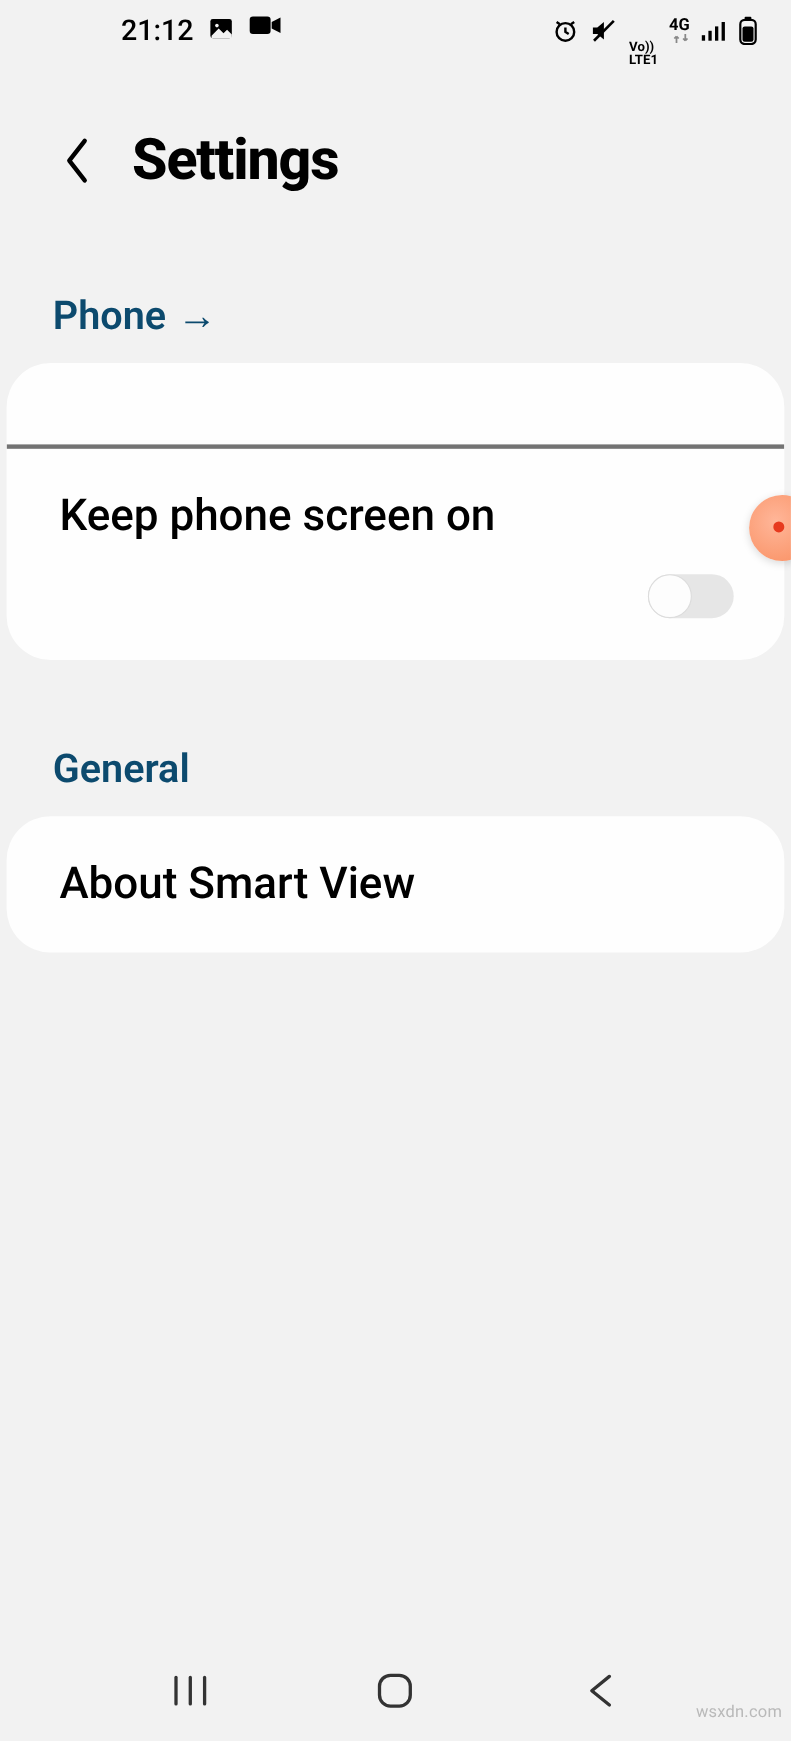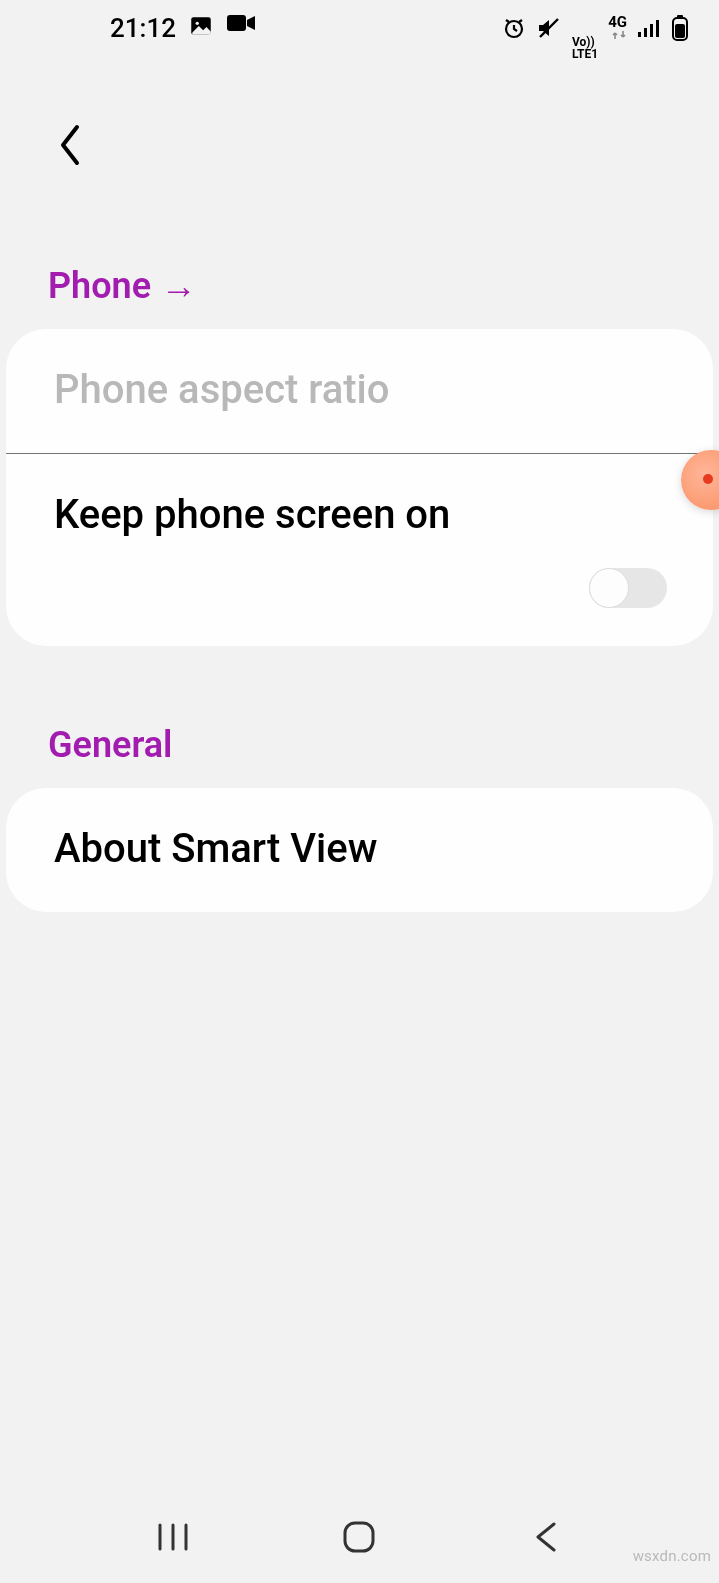--- a/index.html
+++ b/index.html
@@ -41,40 +41,40 @@
     font-size: 52px;
     font-weight: 800;
     letter-spacing: -1px;
   }
 
   
   .section-header {
     padding: 60px 48px 22px 48px;
     font-size: 36px;
     font-weight: 600;
-    color: #a21caf;
+    color: #0c4a6e;
     display: flex;
     align-items: center;
     gap: 10px;
   }
   .section-header .arrow { font-weight: 400; }
 
   
   .card {
     background: #fefefe;
     border-radius: 40px;
     margin: 0 6px;
     overflow: hidden;
   }
   .card-item {
     padding: 36px 48px 38px 48px;
     position: relative;
   }
   .card-item + .card-item {
-    border-top: 1px solid #737373;
+    border-top: 4px solid #737373;
   }
   .item-title {
     font-size: 40px;
     font-weight: 500;
     color: #000;
     line-height: 1.25;
   }
   .item-title.disabled { color: #b8b8b8; }
   .item-desc {
     font-size: 32px;
@@ -223,30 +223,30 @@
     </span>
   </div>
 </div>
 
 <div class="header">
   <div class="back-chevron">
     <svg width="26" height="44" viewBox="0 0 26 44" fill="none" stroke="#000" stroke-width="4" stroke-linecap="round" stroke-linejoin="round">
         <polyline points="20,4 6,22 20,40"></polyline>
       </svg>
   </div>
+  <div class="header-title">Settings</div>
 </div>
 
 <div class="section-header">
   <span>Phone</span>
   <span class="arrow">→</span>
 </div>
 
 <div class="card">
   <div class="card-item">
-    <div class="item-title disabled">Phone aspect ratio</div>
   </div>
   <div class="card-item toggle-row">
     <div class="item-title">Keep phone screen on</div>
     <div class="toggle-wrap">
       <div class="toggle">
         <div class="toggle-knob"></div>
       </div>
     </div>
   </div>
 </div>

